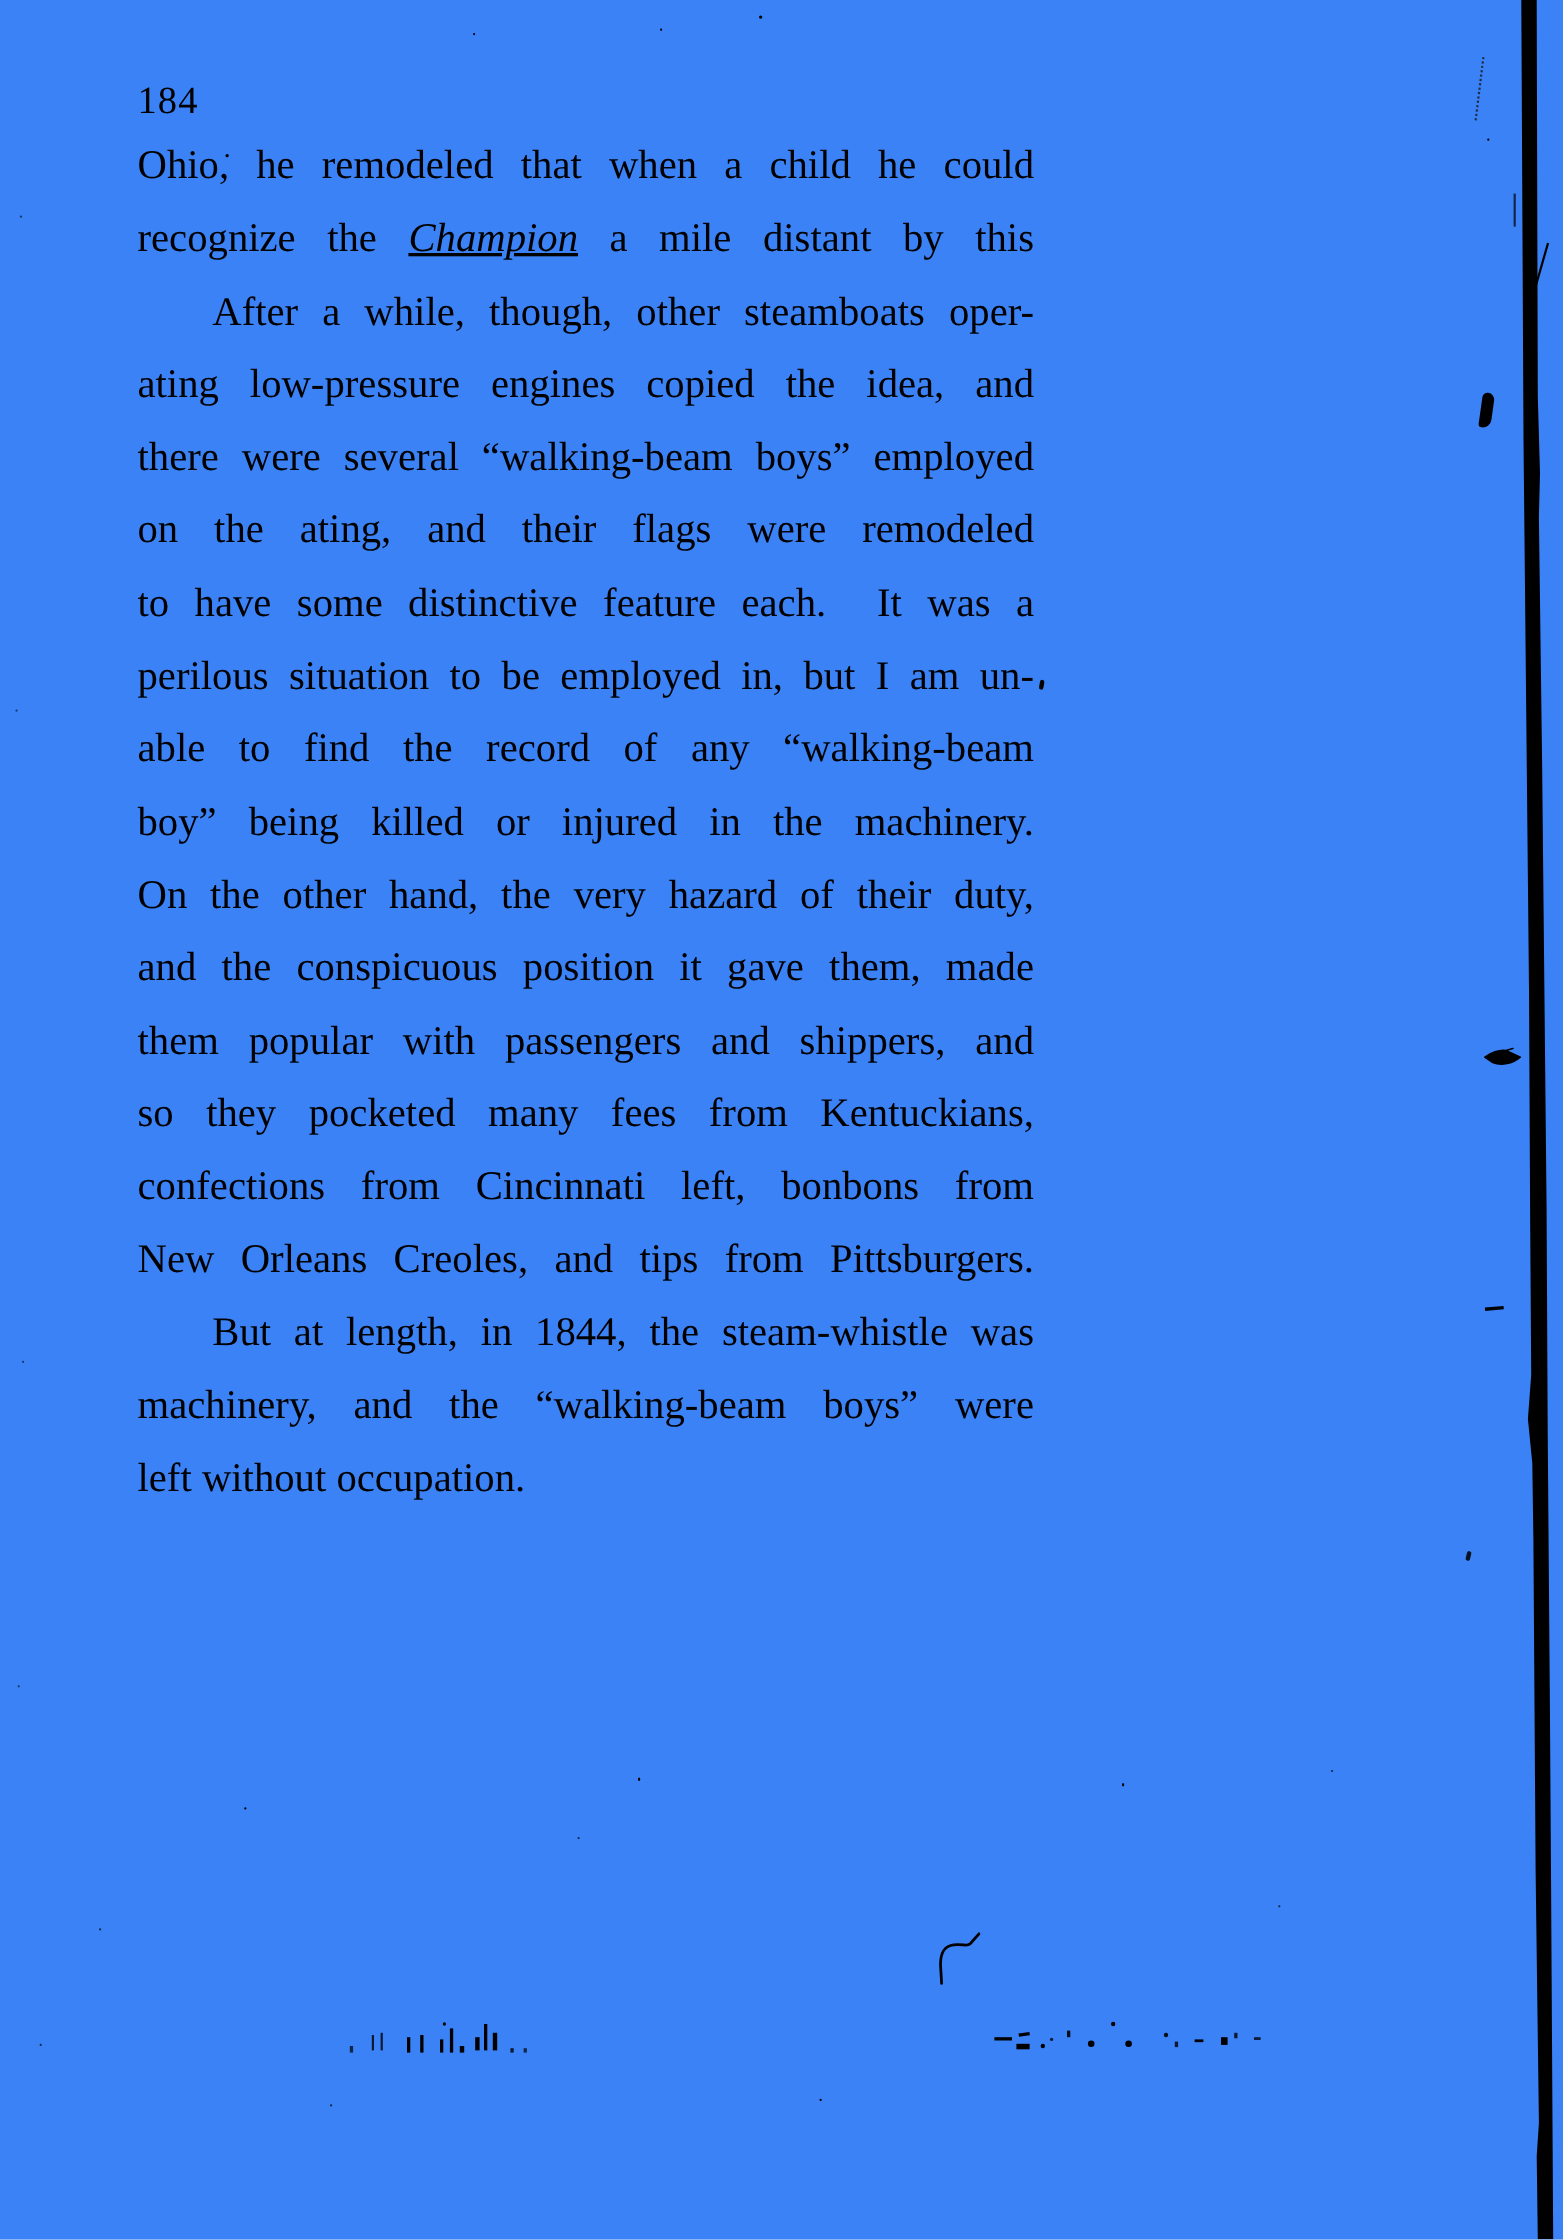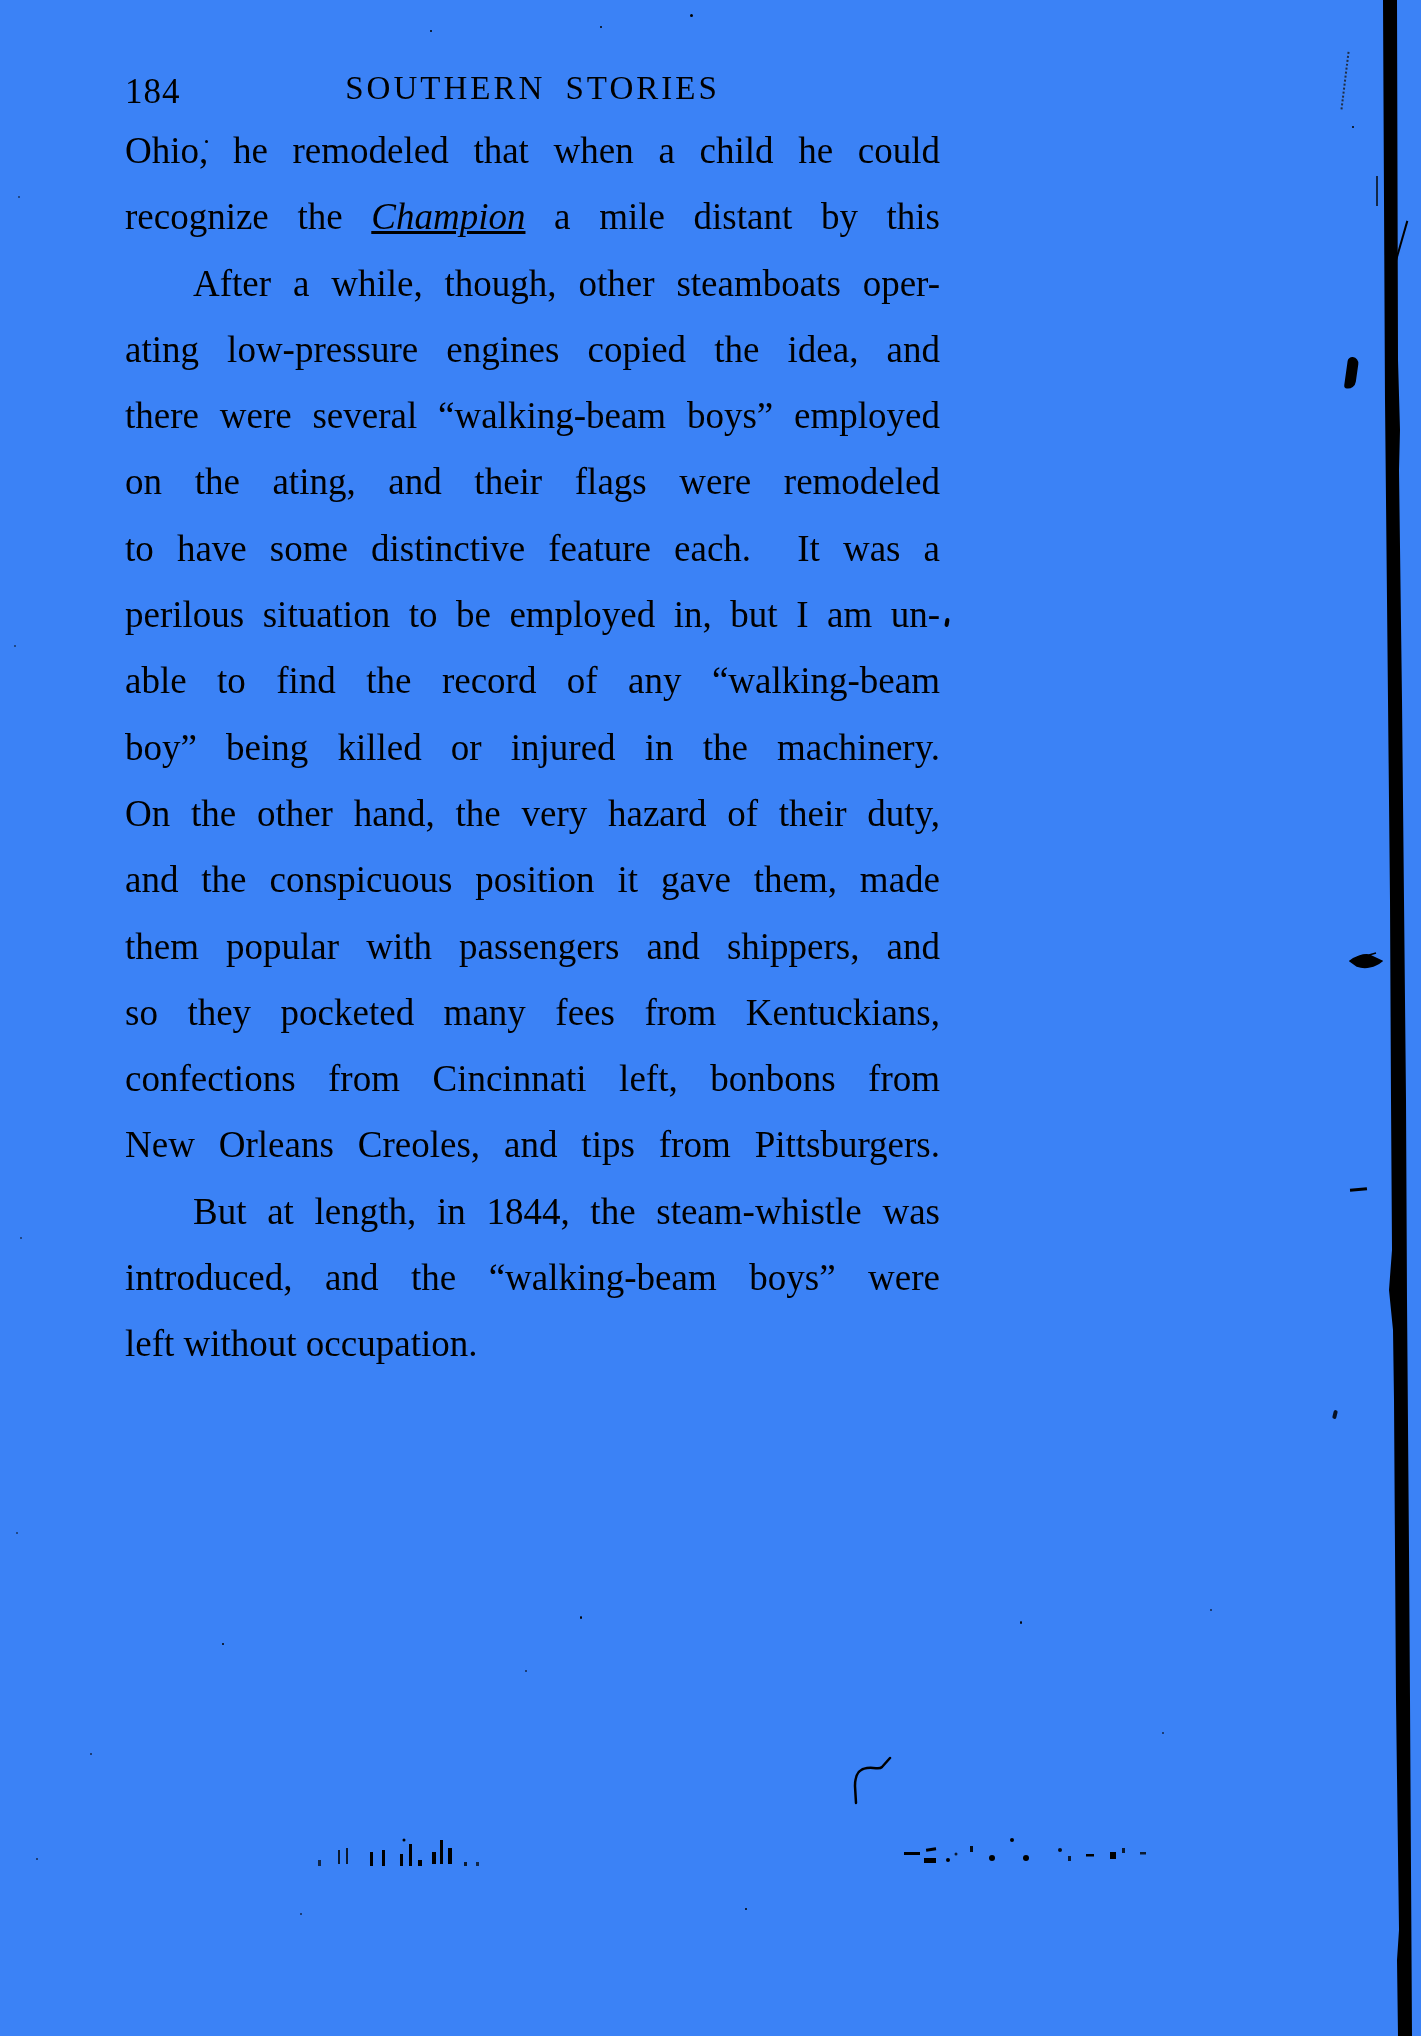--- a/index.html
+++ b/index.html
@@ -63,41 +63,40 @@
     position:absolute;left:945px;top:618px;width:4px;height:9px;
     background:#000;border-radius:2px;transform:rotate(10deg);
   }
 </style>
 </head>
 <body>
 
 <div class="page">
 
   <div class="page-number">184</div>
-  <div class="running-head">SOUTHERN STORIES</div>
 
   <div class="body-text">
     <div class="line">Ohio, he remodeled that when a child he could</div>
     <div class="line"><span>recognize the </span><i>Champion</i><span> a mile distant by this</span></div>
     <div class="line indent">After a while, though, other steamboats oper-</div>
     <div class="line">ating low-pressure engines copied the idea, and</div>
     <div class="line">there were several “walking-beam boys” employed</div>
     <div class="line">on the ating, and their flags were remodeled</div>
     <div class="line">to have some distinctive feature each.&nbsp; It was a</div>
     <div class="line">perilous situation to be employed in, but I am un-</div>
     <div class="line">able to find the record of any “walking-beam</div>
     <div class="line">boy” being killed or injured in the machinery.</div>
     <div class="line">On the other hand, the very hazard of their duty,</div>
     <div class="line">and the conspicuous position it gave them, made</div>
     <div class="line">them popular with passengers and shippers, and</div>
     <div class="line">so they pocketed many fees from Kentuckians,</div>
     <div class="line">confections from Cincinnati left, bonbons from</div>
     <div class="line">New Orleans Creoles, and tips from Pittsburgers.</div>
     <div class="line indent">But at length, in 1844, the steam-whistle was</div>
-    <div class="line">introduced, and the “walking-beam boys” were</div>
+    <div class="line">machinery, and the “walking-beam boys” were</div>
     <div class="line noj">left without occupation.</div>
   </div>
 
   <svg class="artifact" style="left:1376px;top:0;" width="45" height="2036" viewBox="0 0 45 2036">
     <path d="M7,0 L21,0 L22,360 L24,430 L23,470 L26,700 L28,900 L30,1100 L31,1300 L33,1550 L34,1700 L36,2036
              L22,2036 L21,1960 L23,1930 L20,1700 L18,1400 L17,1330 L13,1290 L16,1250 L15,1100 L14,900 L11,600 L9,400 L8,200 Z" fill="#000"></path>
   </svg>
 
   <div class="dotted-squiggle"></div>
   <div class="diagonal-stroke"></div>

